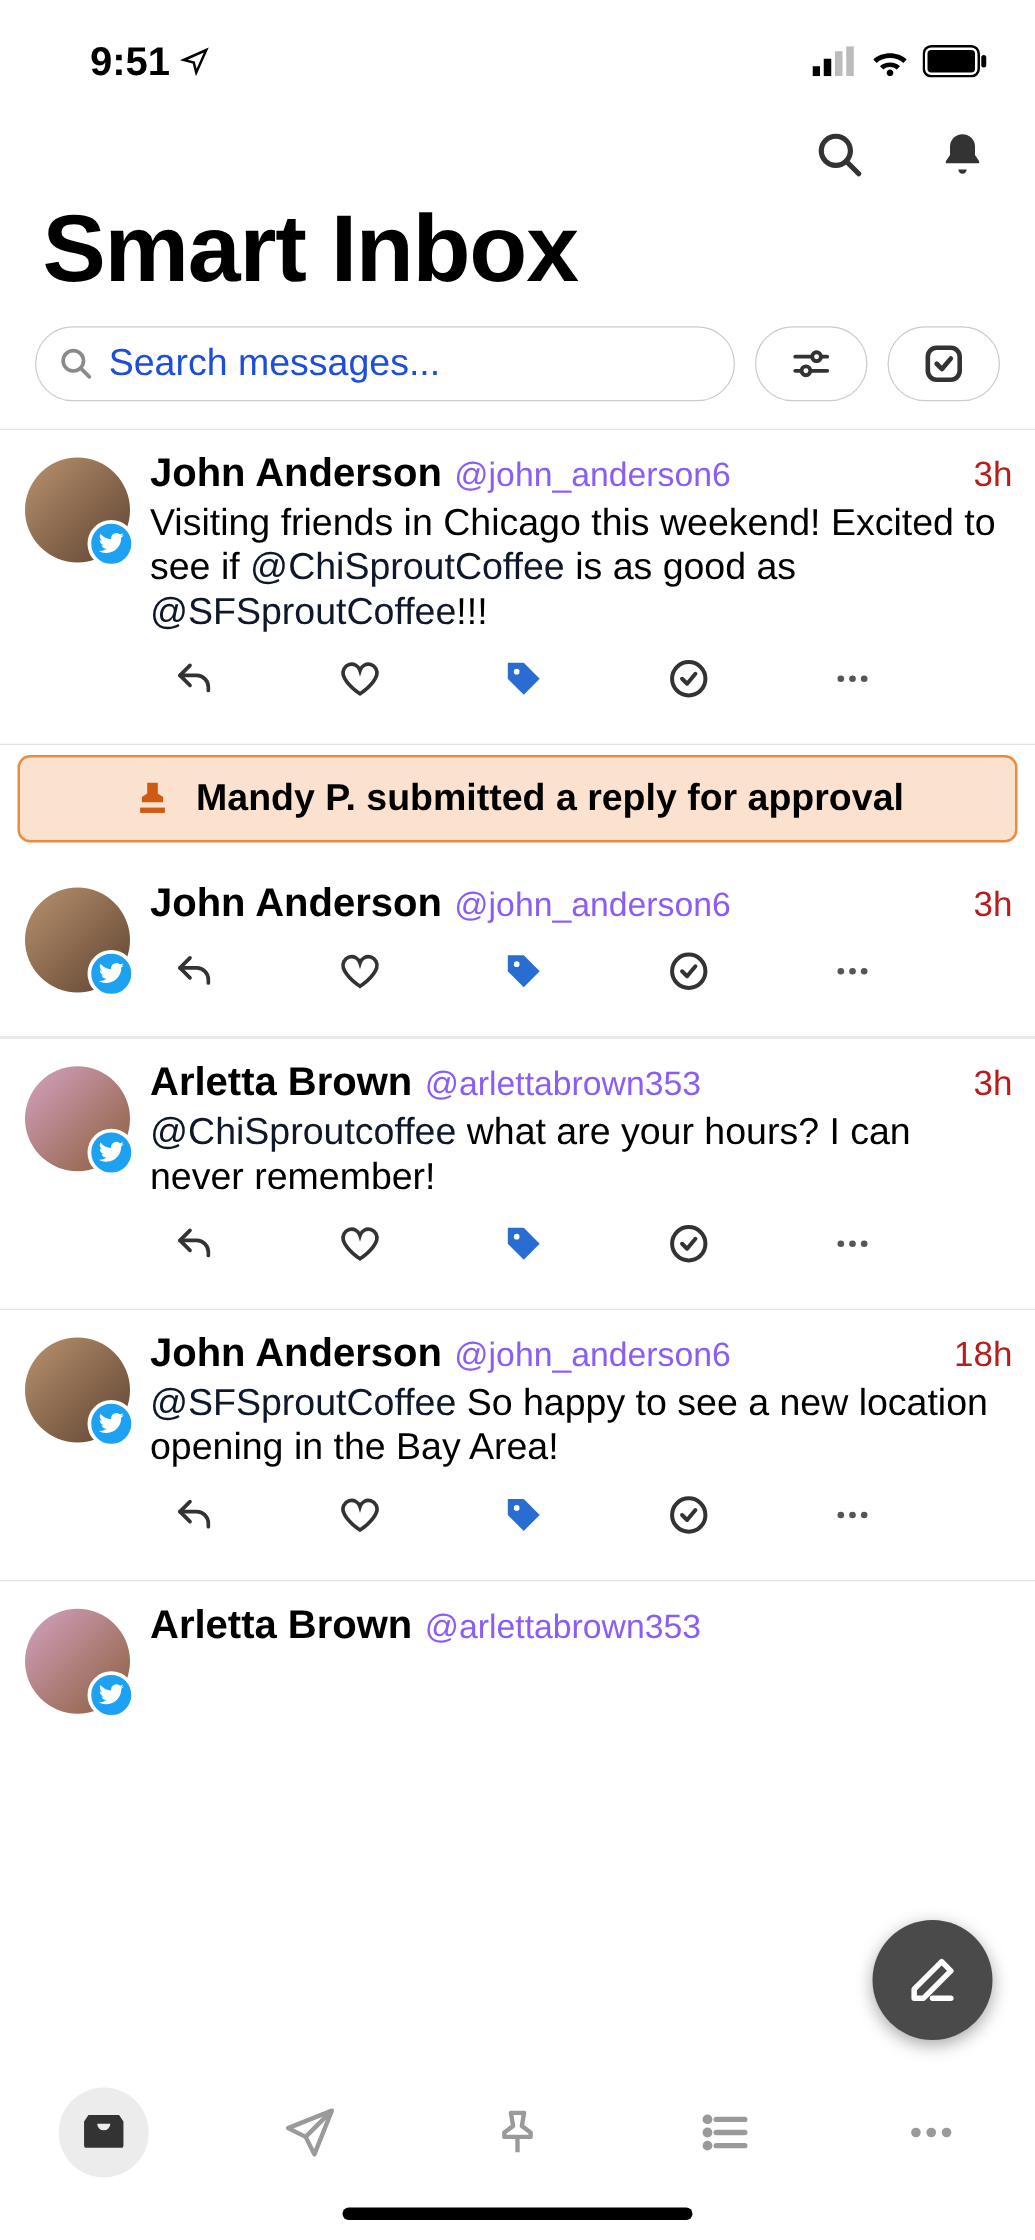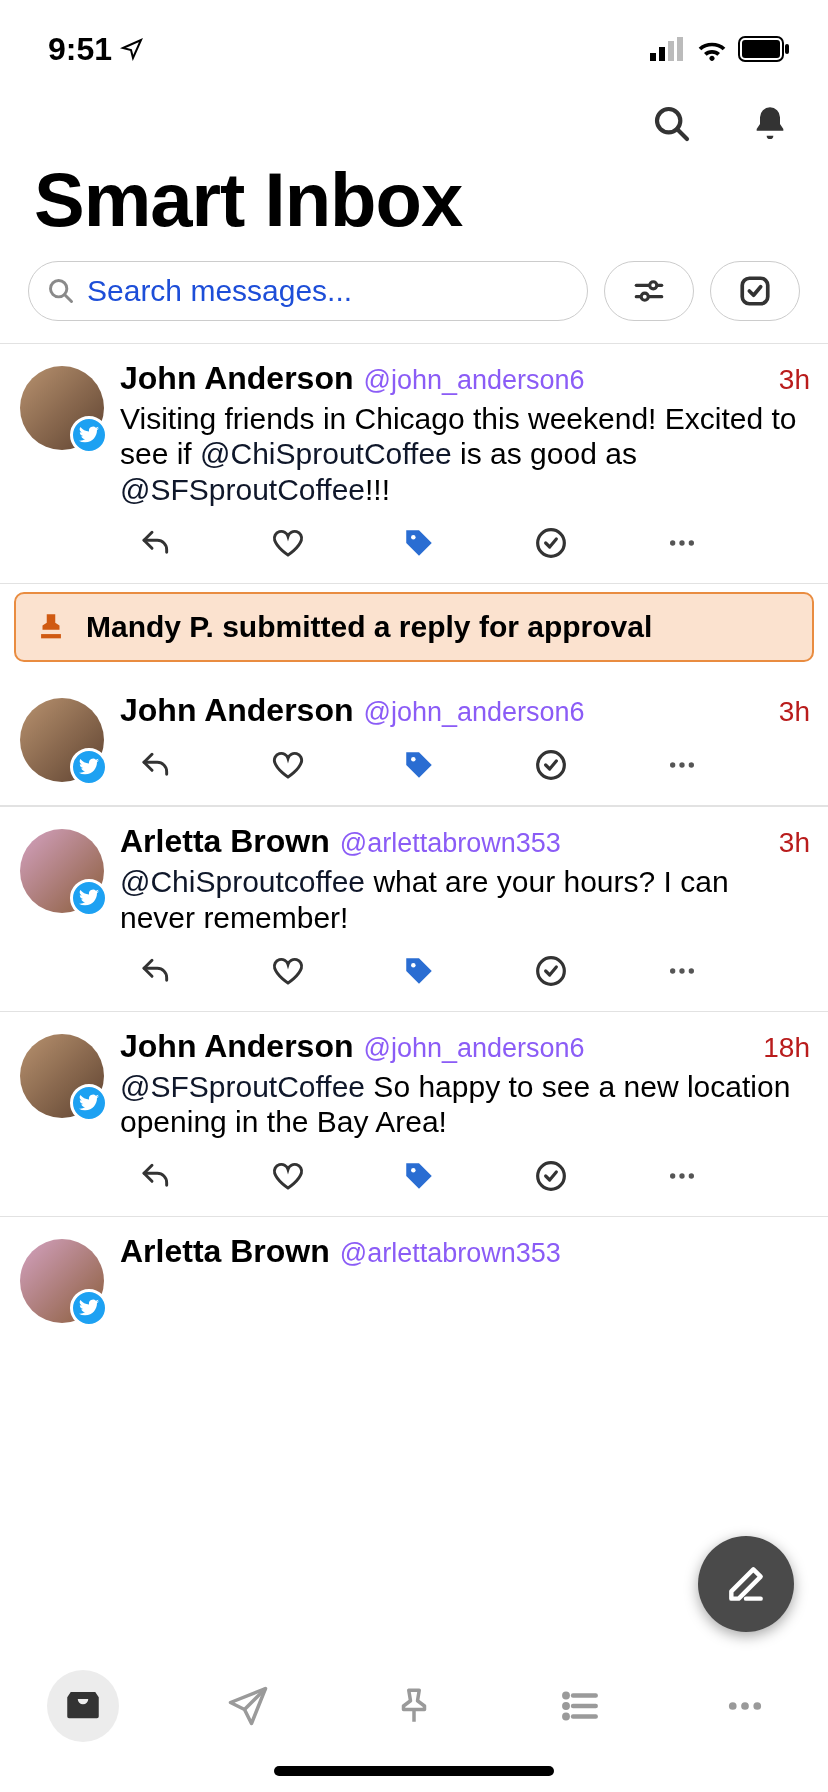--- a/index.html
+++ b/index.html
@@ -14,21 +14,21 @@
 }
 .statusbar {
   display: flex;
   justify-content: space-between;
   align-items: center;
   padding: 18px 38px 0 48px;
   font-size: 32px;
   font-weight: 600;
   height: 80px;
 }
-.sb-left { display:flex; align-items:center; gap:8px; }
+.sb-left { display:flex; align-items:center; gap:8px;margin-left:24px; }
 .sb-right { display:flex; align-items:center; gap:10px; }
 .header-icons {
   display:flex; justify-content:flex-end; gap:58px; padding: 24px 38px 12px 0;
 }
 .page-title {
   font-size: 76px;
   font-weight: 800;
   padding: 0 34px 18px;
   letter-spacing: -1px;
 }
@@ -52,21 +52,21 @@
 }
 .circle-btn {
   width: 90px; height: 60px;
   border-radius: 30px;
   border: 1px solid #ccc;
   display:flex; align-items:center; justify-content:center;
 }
 .feed { height: 1300px; overflow:hidden; border-top:1px solid #e2e2e2;}
 .item {
   display:flex;
-  padding: 16px 18px 0 14px;
+  padding: 16px 18px 12px 14px;
   border-bottom: 1px solid #e2e2e2;
 }
 .avatar {
   width: 84px; height: 84px; border-radius: 50%;
   background: linear-gradient(135deg,#b8926f,#5e4230);
   flex: 0 0 84px;
   margin: 6px 16px 0 6px;
   position:relative;
 }
 .avatar.arletta { background: linear-gradient(135deg,#d4a2c1,#8a5d3a); }
@@ -93,20 +93,21 @@
   margin: 8px 14px 14px;
   background: #fbe2cf;
   border: 2px solid #e98c40;
   border-radius: 10px;
   display:flex;
   align-items:center;
   gap: 18px;
   padding: 16px 18px;
   font-size: 30px;
   font-weight:600;
+  justify-content:center;
 }
 .stamp-ic { color:#d05a12; }
 .fab {
   position:absolute;
   right: 34px;
   bottom: 160px;
   width: 96px; height: 96px;
   border-radius: 50%;
   background:#4a4a4a;
   display:flex;align-items:center;justify-content:center;

